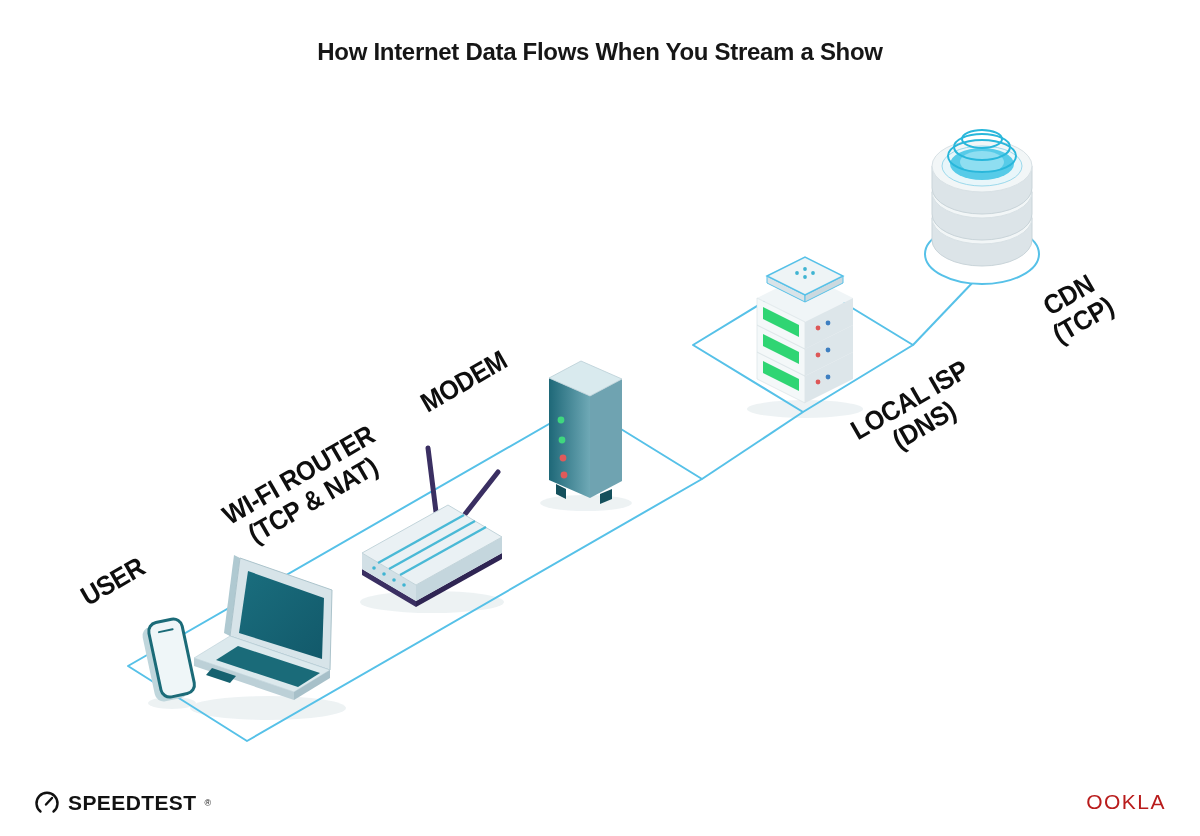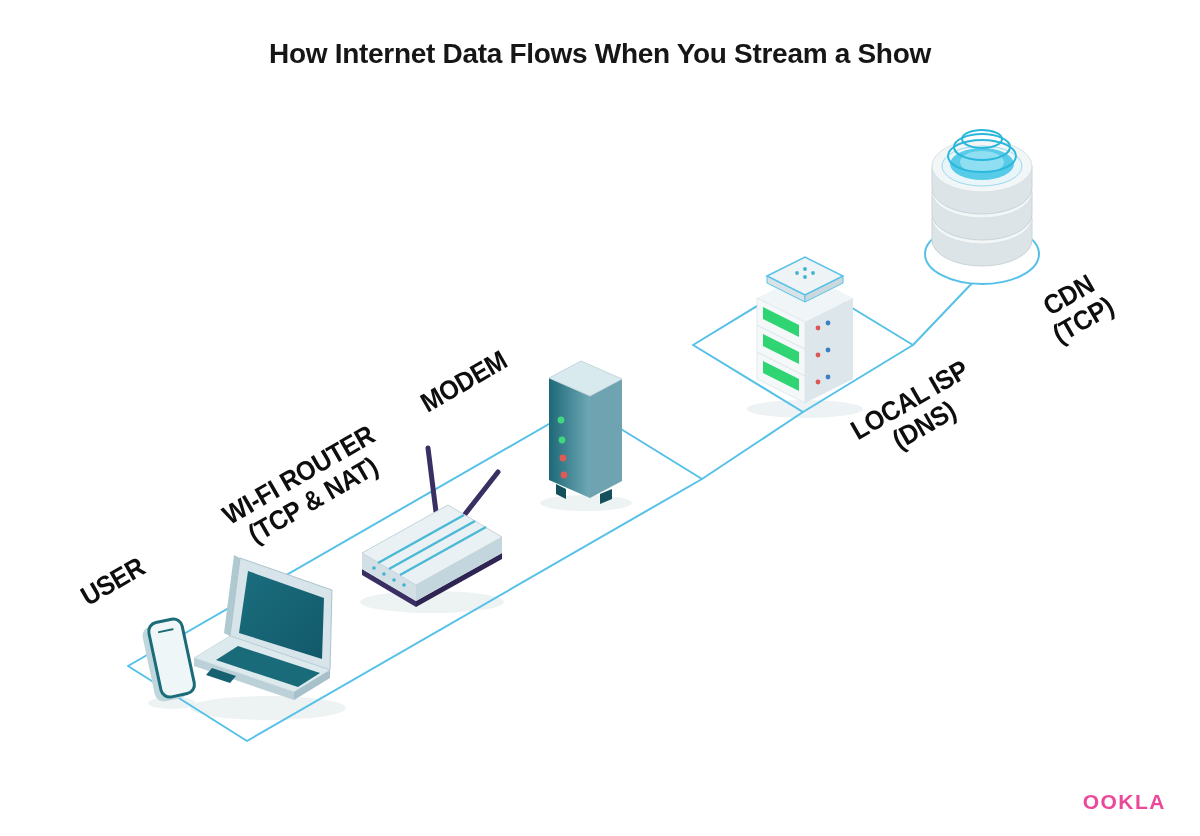--- a/index.html
+++ b/index.html
@@ -4,41 +4,41 @@
 <style>
   html,body{margin:0;padding:0;}
   body{
     width:1200px;height:836px;background:#ffffff;overflow:hidden;
     font-family:"Liberation Sans", sans-serif;
   }
   .stage{position:relative;width:1200px;height:836px;background:#fff;}
   .diagram-svg{position:absolute;left:0;top:0;}
 
   .header{position:absolute;top:38px;left:0;width:100%;text-align:center;z-index:5;}
-  .title{font-size:28px;font-weight:700;color:#161616;letter-spacing:-0.3px;}
+  .title{font-size:24px;font-weight:700;color:#161616;letter-spacing:-0.3px;}
   .subtitle{font-size:24px;font-weight:400;color:#5c5c5c;margin-top:9px;letter-spacing:-0.2px;}
 
   .node-label{
     position:absolute;z-index:6;
     font-weight:700;font-size:27px;line-height:1.07;color:#0e0e0e;
     text-align:center;white-space:nowrap;letter-spacing:-0.4px;
     transform:translate(-50%,-50%) rotate(-30deg) scaleX(0.93);
   }
   .node-label span{display:block;}
   #label-user{left:113px;top:582px;}
   #label-wifi{left:306px;top:488px;}
   #label-modem{left:464px;top:382px;}
   #label-isp{left:917px;top:413px;}
   #label-cdn{left:1076px;top:308px;}
 
   .footer-left{position:absolute;left:34px;bottom:20px;display:flex;align-items:center;gap:8px;z-index:5;}
   .speedtest-text{font-size:21px;font-weight:700;letter-spacing:0.4px;color:#121212;}
   .speedtest-mark{font-size:9px;vertical-align:super;font-weight:400;color:#121212;}
   .footer-right{position:absolute;right:34px;bottom:22px;z-index:5;
-    font-size:21px;font-weight:700;letter-spacing:1.5px;color:#ec4899;}
+    font-size:21px;font-weight:400;letter-spacing:1.5px;color:#b91c1c;}
 </style>
 </head>
 <body>
 
 <div class="stage">
 
   <div class="header">
     <div class="title">How Internet Data Flows When You Stream a Show</div>
   </div>
 
@@ -185,15 +185,23 @@
   </div>
   <div class="node-label" id="label-isp">
     <span>LOCAL ISP</span>
     <span>(DNS)</span>
   </div>
   <div class="node-label" id="label-cdn">
     <span>CDN</span>
     <span>(TCP)</span>
   </div>
 
+  <div class="footer-left">
+    <svg width="26" height="26" viewBox="0 0 26 26">
+      <path d="M6.5,21.5 A10.5,10.5 0 1 1 19.5,21.5" fill="none" stroke="#111" stroke-width="2.4" stroke-linecap="round"></path>
+      <path d="M12,14.5 L18,8" fill="none" stroke="#111" stroke-width="2.4" stroke-linecap="round"></path>
+    </svg>
+    <span class="speedtest-text">SPEEDTEST</span>
+    <span class="speedtest-mark">®</span>
+  </div>
   <div class="footer-right">OOKLA</div>
 
 </div>
 
 </body></html>

